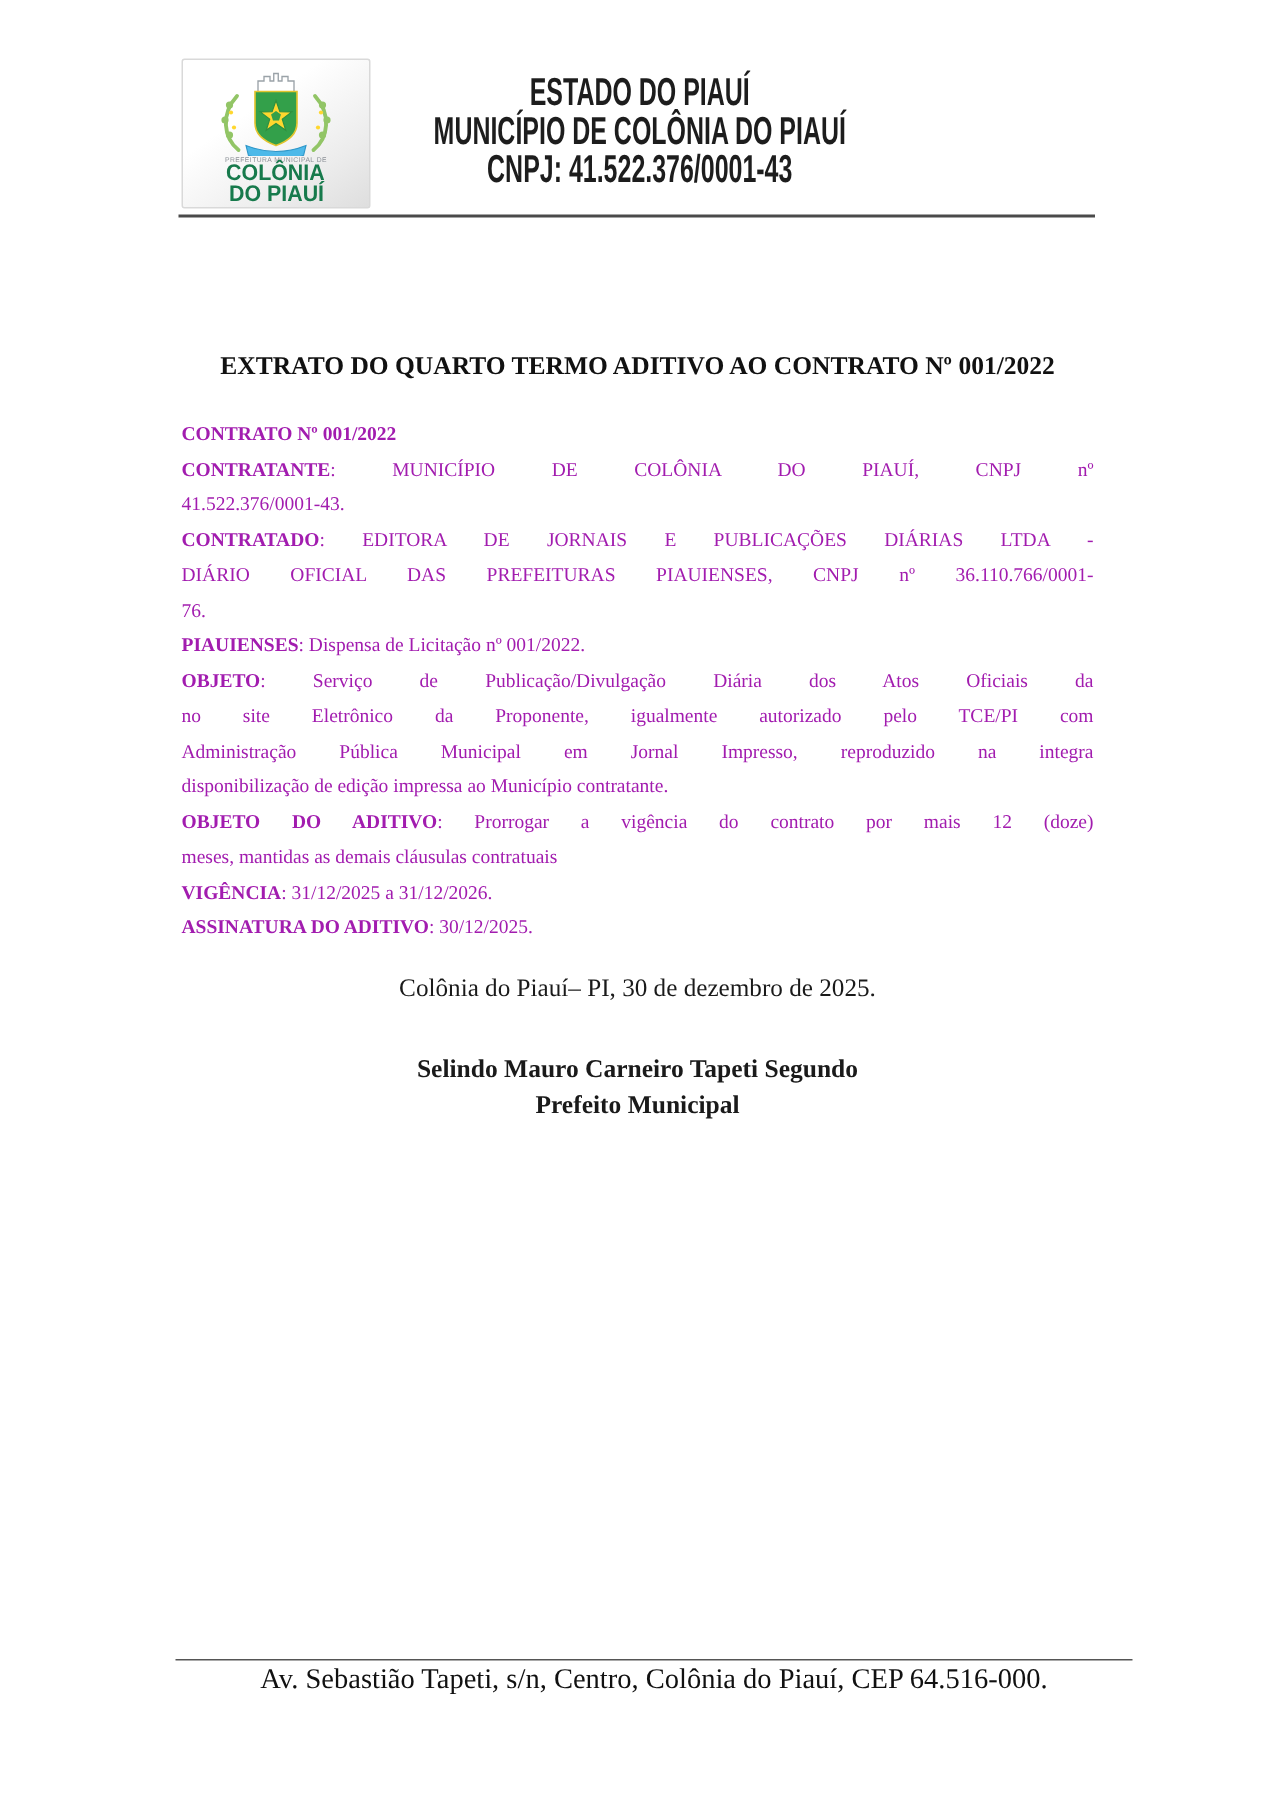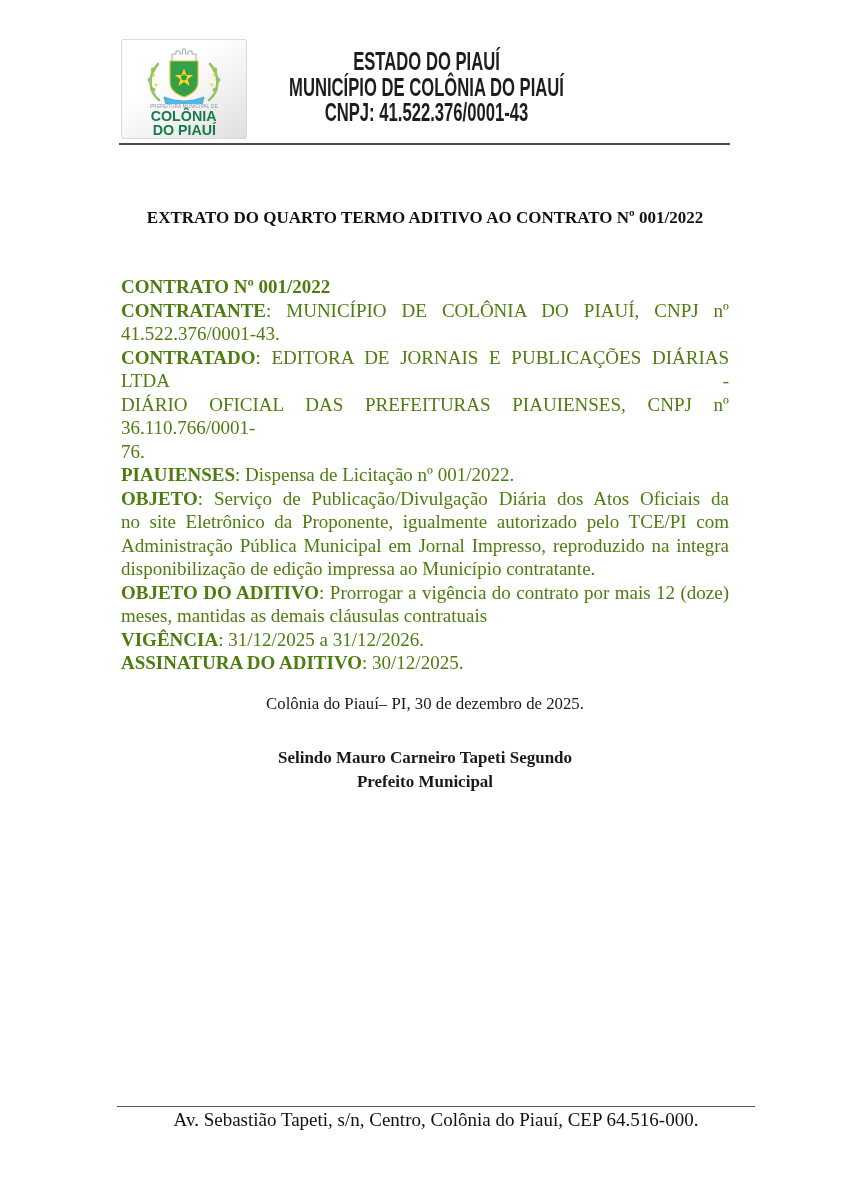--- a/index.html
+++ b/index.html
@@ -31,26 +31,26 @@
   }
   .hdr-title {
     position:absolute; left:4px; right:0; top:11px; text-align:center;
     font-family:"Liberation Sans", sans-serif; font-weight:700;
     font-size:26px; line-height:25.5px; color:#1d1d1d;
   }
   .hl { display:block; transform:scaleX(.64); transform-origin:50% 50%; white-space:nowrap; }
   .hdr-rule { margin-top:5px; border-top:2px solid #4a4a4a; height:0; }
 
   
-  .doc { position:absolute; top:130px; left:0; right:0; padding:76px 120px 0 121px; }
+  .doc { position:absolute; top:156px; left:0; right:0; padding:76px 120px 0 121px; }
   .doc-title {
     margin:0; text-align:center; font-size:17px; font-weight:bold;
     line-height:24px; white-space:nowrap; color:#111;
   }
-  .body-text { margin-top:45px; font-size:19px; line-height:23.5px; color:#4d7c0f; }
+  .body-text { margin-top:21px; font-size:13px; line-height:23.5px; color:#a21caf; }
   .line { text-align:justify; }
   .line.fill { text-align-last:justify; }
   .line b { font-weight:bold; }
   .dateline { margin:17px 0 0 0; text-align:center; font-size:16.8px; line-height:23.5px; }
   .signature { margin-top:31px; text-align:center; font-weight:bold; font-size:17px; line-height:23.5px; }
 
   
   .page-footer {
     position:absolute; left:117px; right:94px; top:1106px;
     border-top:1.5px solid #555; text-align:center;

